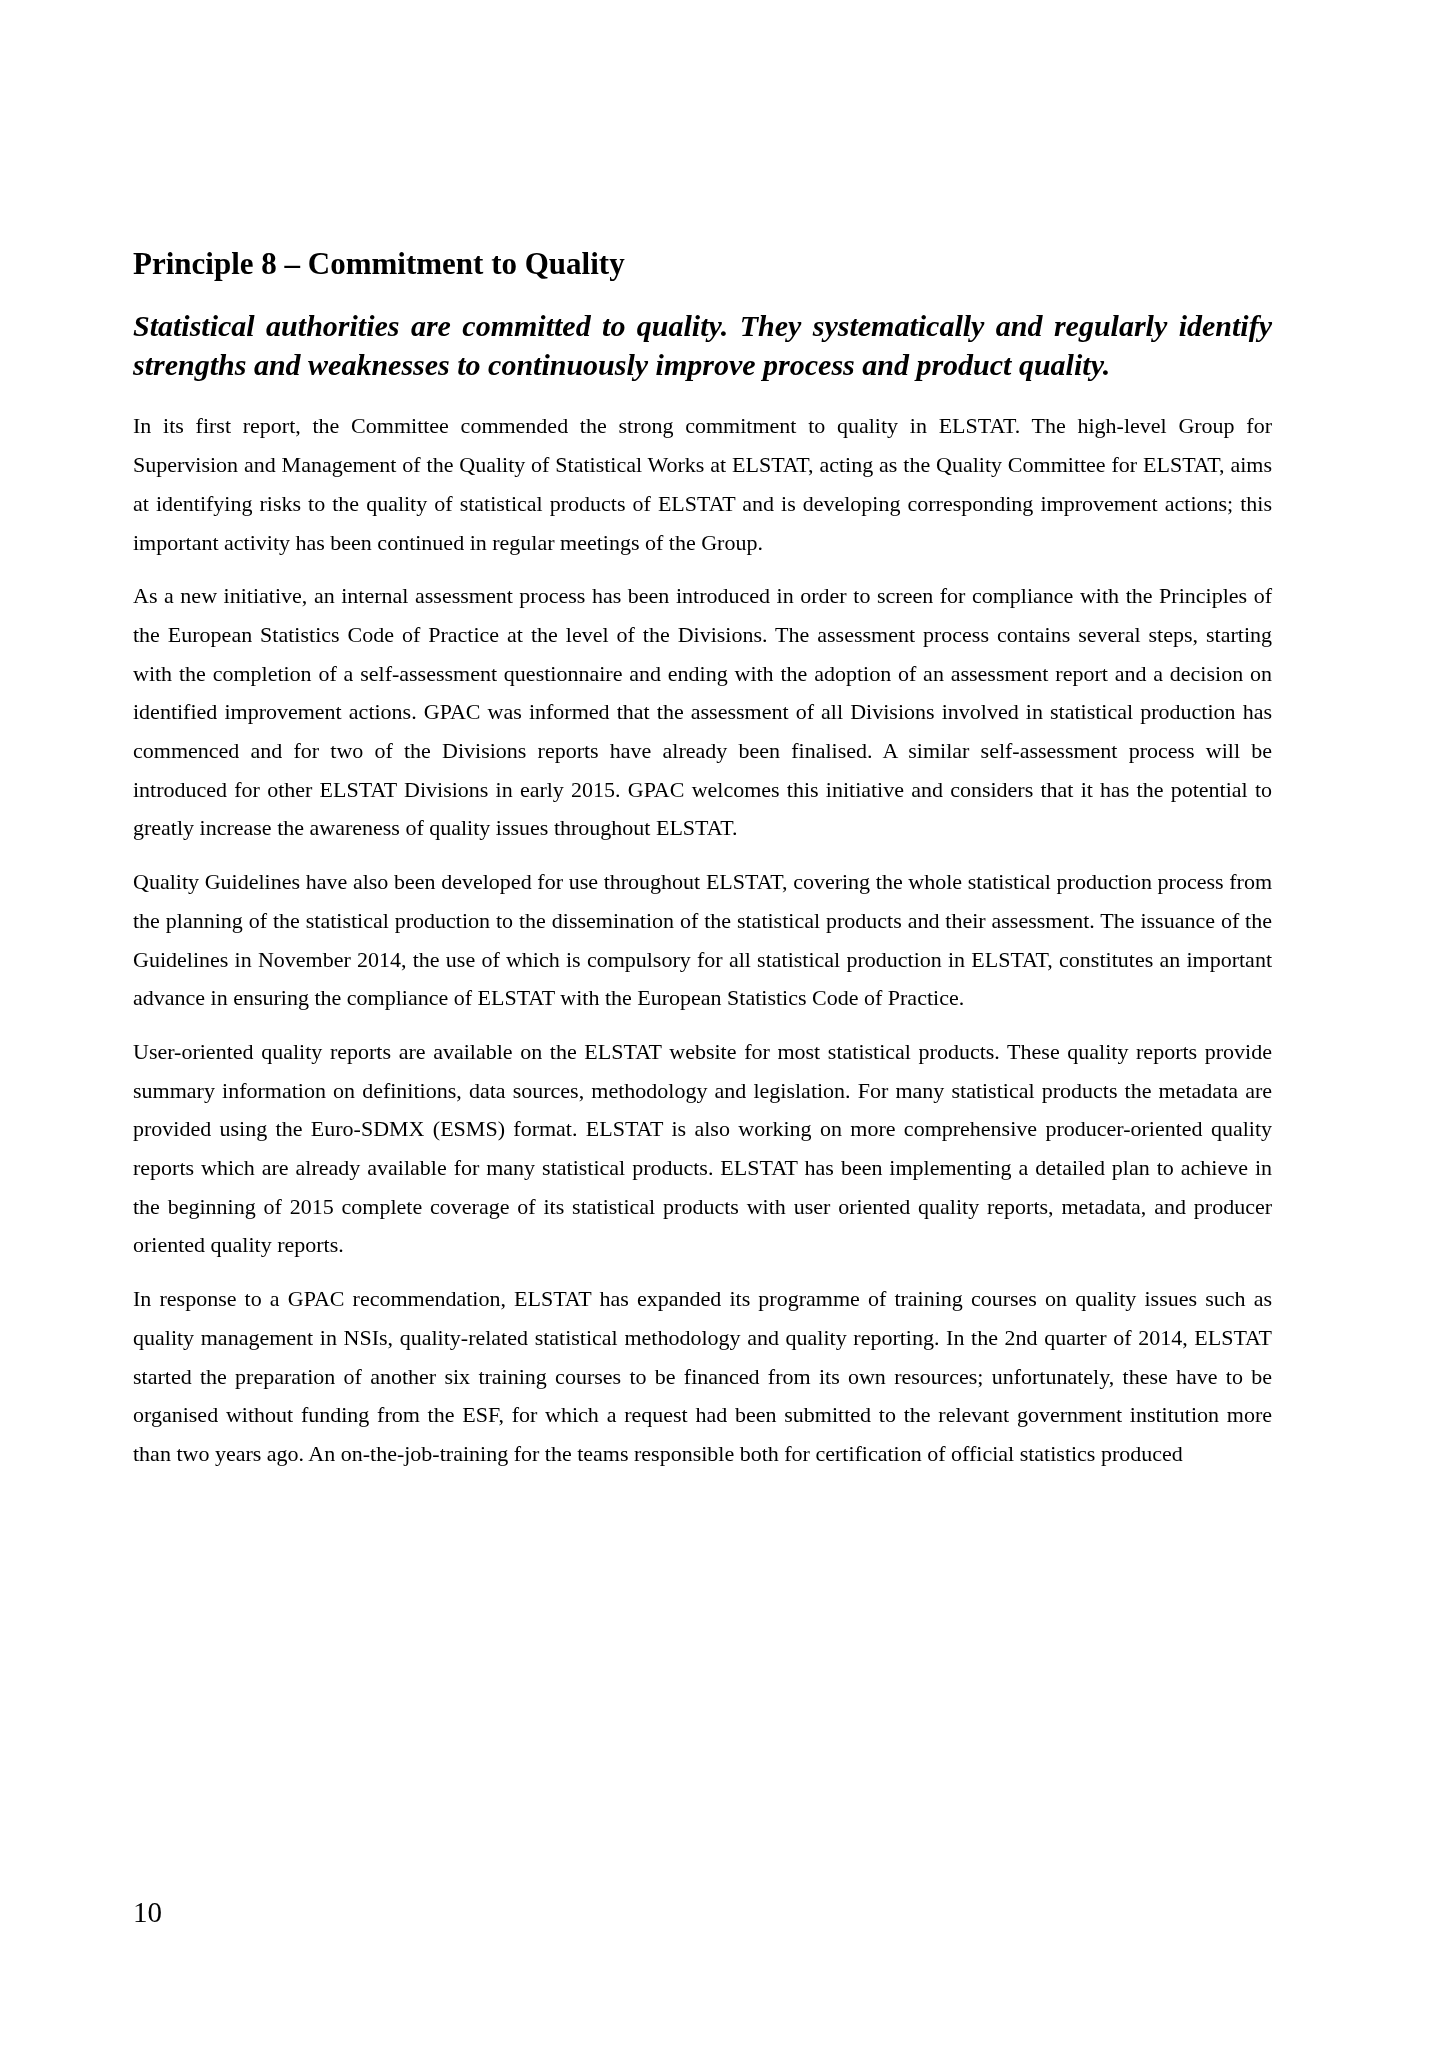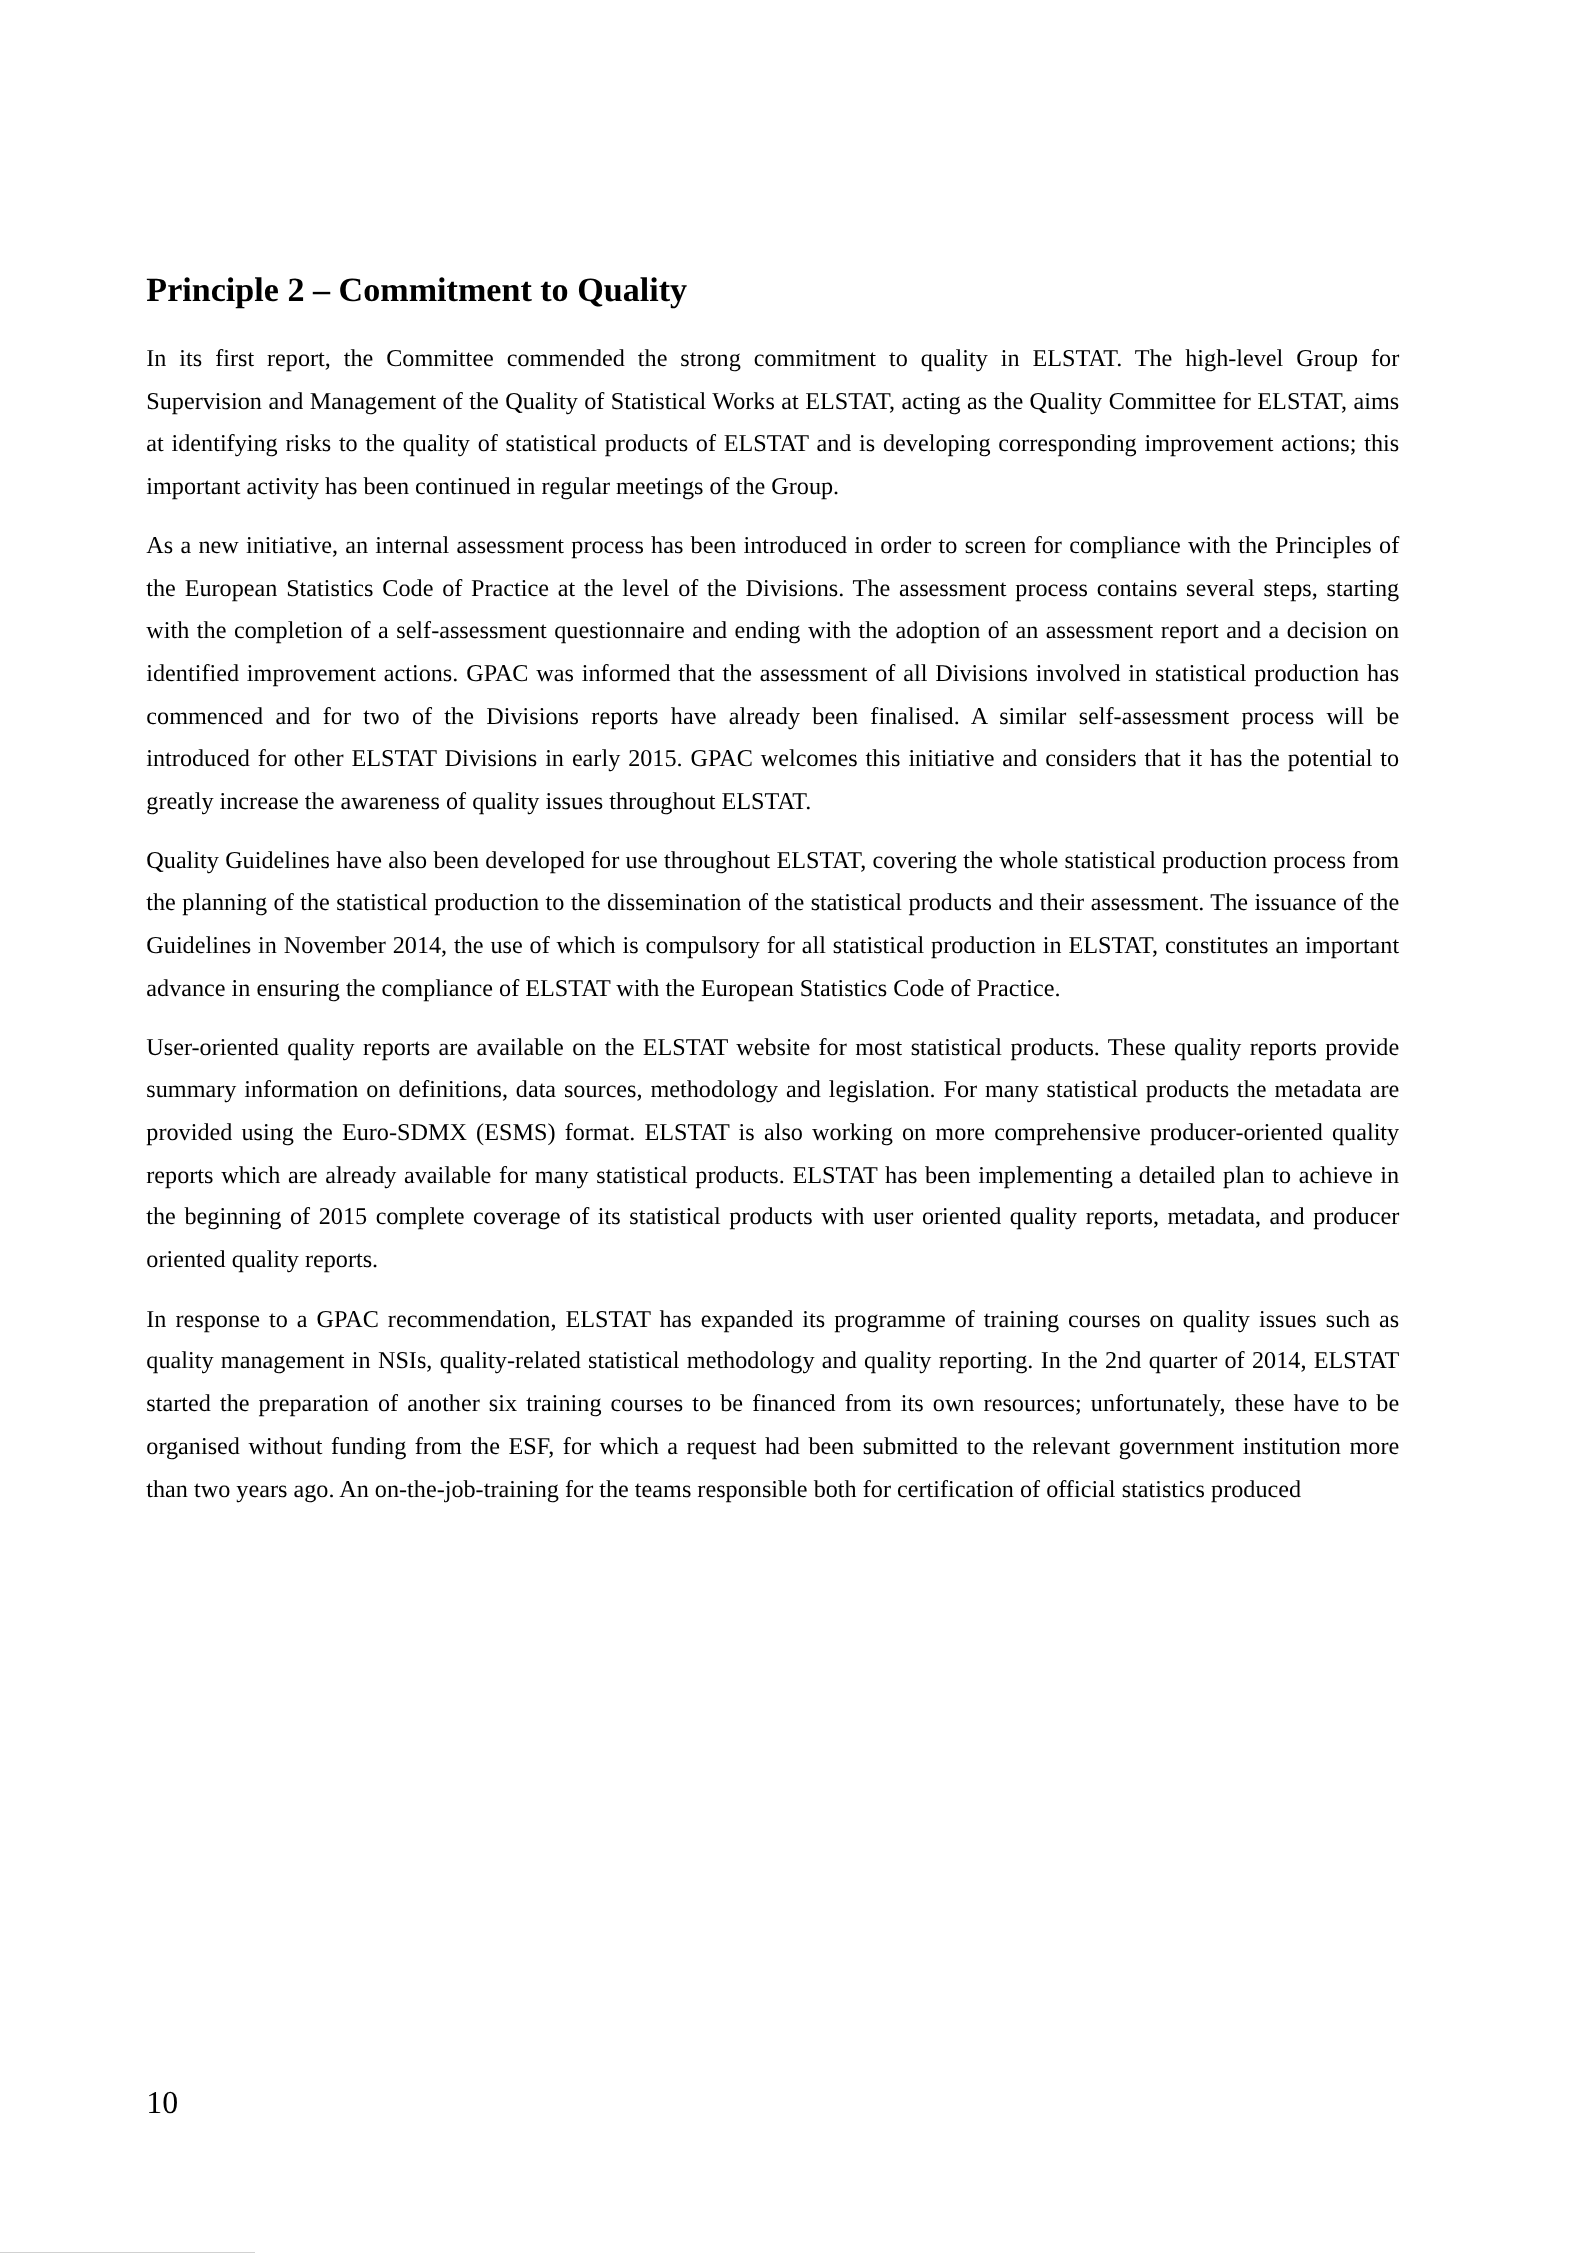--- a/index.html
+++ b/index.html
@@ -51,21 +51,22 @@
     text-align: left;
     font-size: 29px;
     line-height: 38px;
   }
 </style>
 </head>
 <body>
 
 <div class="page">
   <div class="content">
-    <div class="doc-heading">Principle 2 – Commitment to Quality</div>
+    <div class="doc-heading">Principle 8 – Commitment to Quality</div>
+    <div class="doc-intro">Statistical authorities are committed to quality. They systematically and regularly identify strengths and weaknesses to continuously improve process and product quality.</div>
     <p class="doc-para">In its first report, the Committee commended the strong commitment to quality in ELSTAT. The high-level Group for Supervision and Management of the Quality of Statistical Works at ELSTAT, acting as the Quality Committee for ELSTAT, aims at identifying risks to the quality of statistical products of ELSTAT and is developing corresponding improvement actions; this important activity has been continued in regular meetings of the Group.</p>
     <p class="doc-para">As a new initiative, an internal assessment process has been introduced in order to screen for compliance with the Principles of the European Statistics Code of Practice at the level of the Divisions. The assessment process contains several steps, starting with the completion of a self-assessment questionnaire and ending with the adoption of an assessment report and a decision on identified improvement actions. GPAC was informed that the assessment of all Divisions involved in statistical production has commenced and for two of the Divisions reports have already been finalised. A similar self-assessment process will be introduced for other ELSTAT Divisions in early 2015. GPAC welcomes this initiative and considers that it has the potential to greatly increase the awareness of quality issues throughout ELSTAT.</p>
     <p class="doc-para">Quality Guidelines have also been developed for use throughout ELSTAT, covering the whole statistical production process from the planning of the statistical production to the dissemination of the statistical products and their assessment. The issuance of the Guidelines in November 2014, the use of which is compulsory for all statistical production in ELSTAT, constitutes an important advance in ensuring the compliance of ELSTAT with the European Statistics Code of Practice.</p>
     <p class="doc-para">User-oriented quality reports are available on the ELSTAT website for most statistical products. These quality reports provide summary information on definitions, data sources, methodology and legislation. For many statistical products the metadata are provided using the Euro-SDMX (ESMS) format. ELSTAT is also working on more comprehensive producer-oriented quality reports which are already available for many statistical products. ELSTAT has been implementing a detailed plan to achieve in the beginning of 2015 complete coverage of its statistical products with user oriented quality reports, metadata, and producer oriented quality reports.</p>
     <p class="doc-para">In response to a GPAC recommendation, ELSTAT has expanded its programme of training courses on quality issues such as quality management in NSIs, quality-related statistical methodology and quality reporting. In the 2nd quarter of 2014, ELSTAT started the preparation of another six training courses to be financed from its own resources; unfortunately, these have to be organised without funding from the ESF, for which a request had been submitted to the relevant government institution more than two years ago. An on-the-job-training for the teams responsible both for certification of official statistics produced</p>
   </div>
   <div class="page-number">10</div>
 </div>
 
 </body></html>

